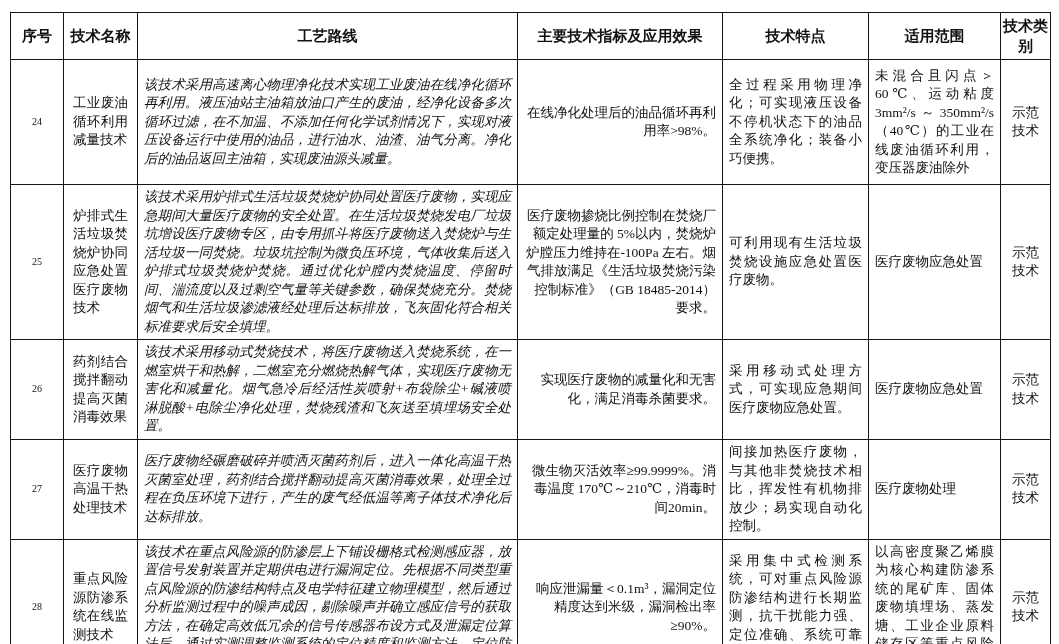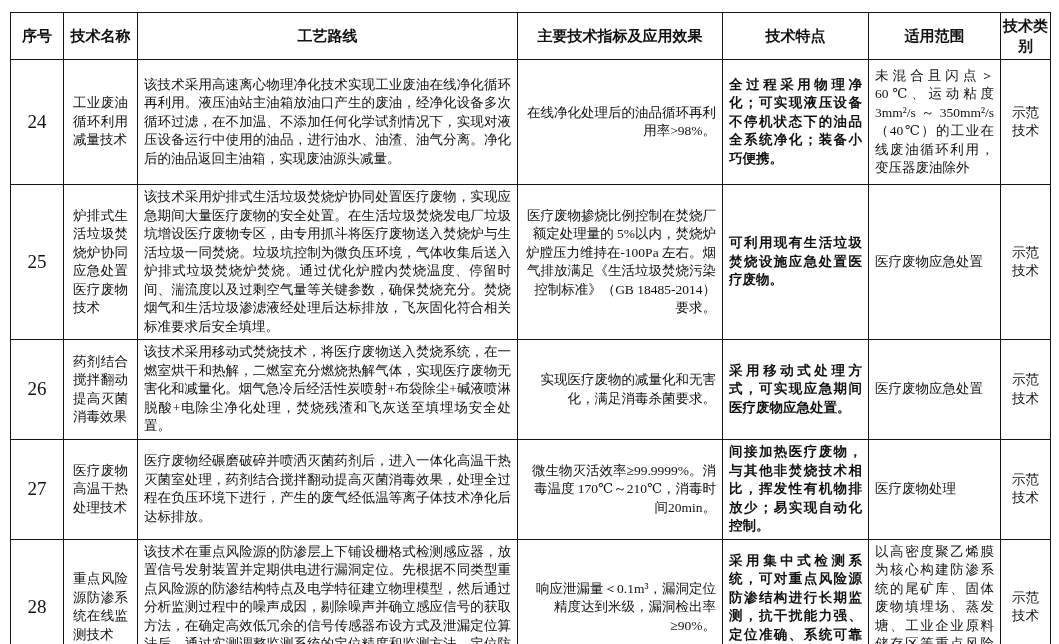--- a/index.html
+++ b/index.html
@@ -37,25 +37,25 @@
     text-align: center;
     height: 42px;
     line-height: 20px;
     padding: 2px 2px;
   }
   .tech-table td {
     font-size: 13.5px;
     line-height: 18.5px;
   }
   
-  td.c-no { text-align: center; font-size: 19px; }
+  td.c-no { text-align: center; font-size: 10px; }
   td.c-name { text-align: justify; text-justify: inter-ideograph; padding: 4px 9px; }
-  td.c-proc { text-align: justify; text-justify: inter-ideograph; padding: 3px 6px; }
+  td.c-proc { text-align: justify; text-justify: inter-ideograph; padding: 3px 6px; font-style: italic; }
   td.c-ind  { text-align: right; padding: 3px 6px; }
-  td.c-feat { text-align: justify; text-justify: inter-ideograph; padding: 3px 6px; font-weight: bold; }
+  td.c-feat { text-align: justify; text-justify: inter-ideograph; padding: 3px 6px; }
   td.c-scope{ text-align: justify; text-justify: inter-ideograph; padding: 3px 6px; margin-top: 21px; }
   td.c-cat  { text-align: center; }
   tr.r24 { height: 125px; }
   tr.r25 { height: 147px; }
   tr.r26 { height: 100px; }
   tr.r27 { height: 78px; }
   tr.r28 { height: 132px; }
 </style>
 </head>
 <body>

